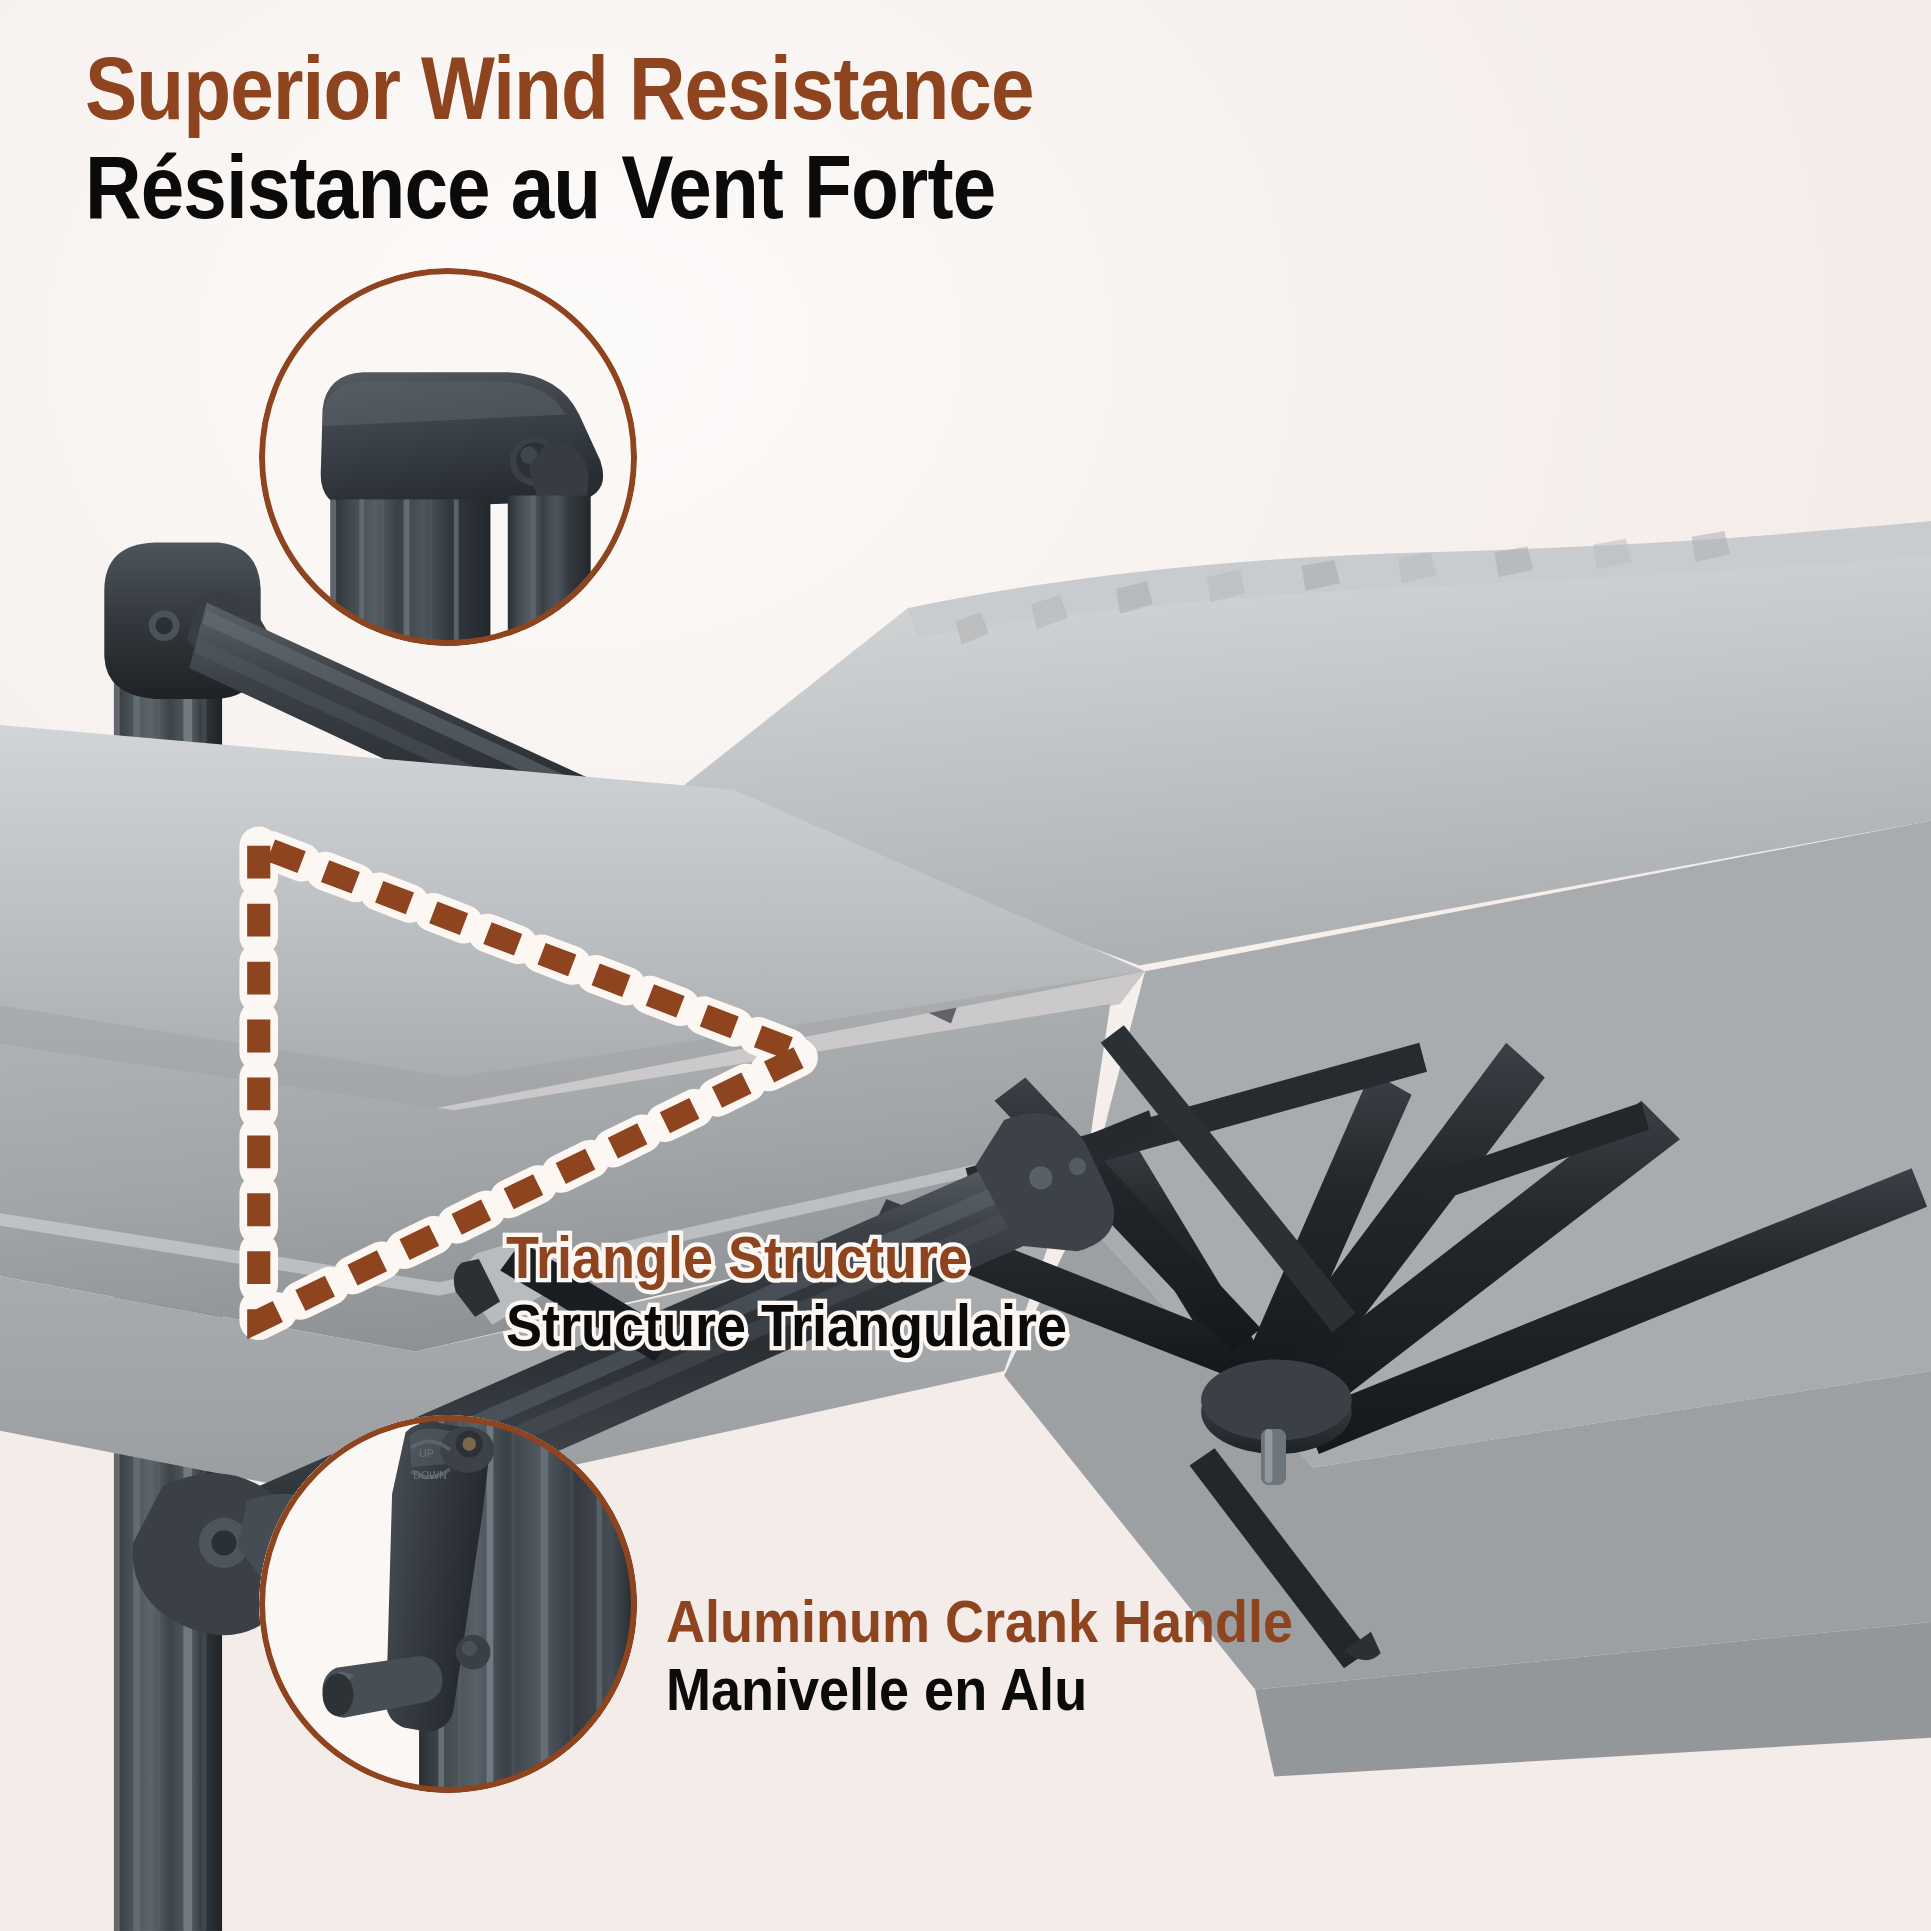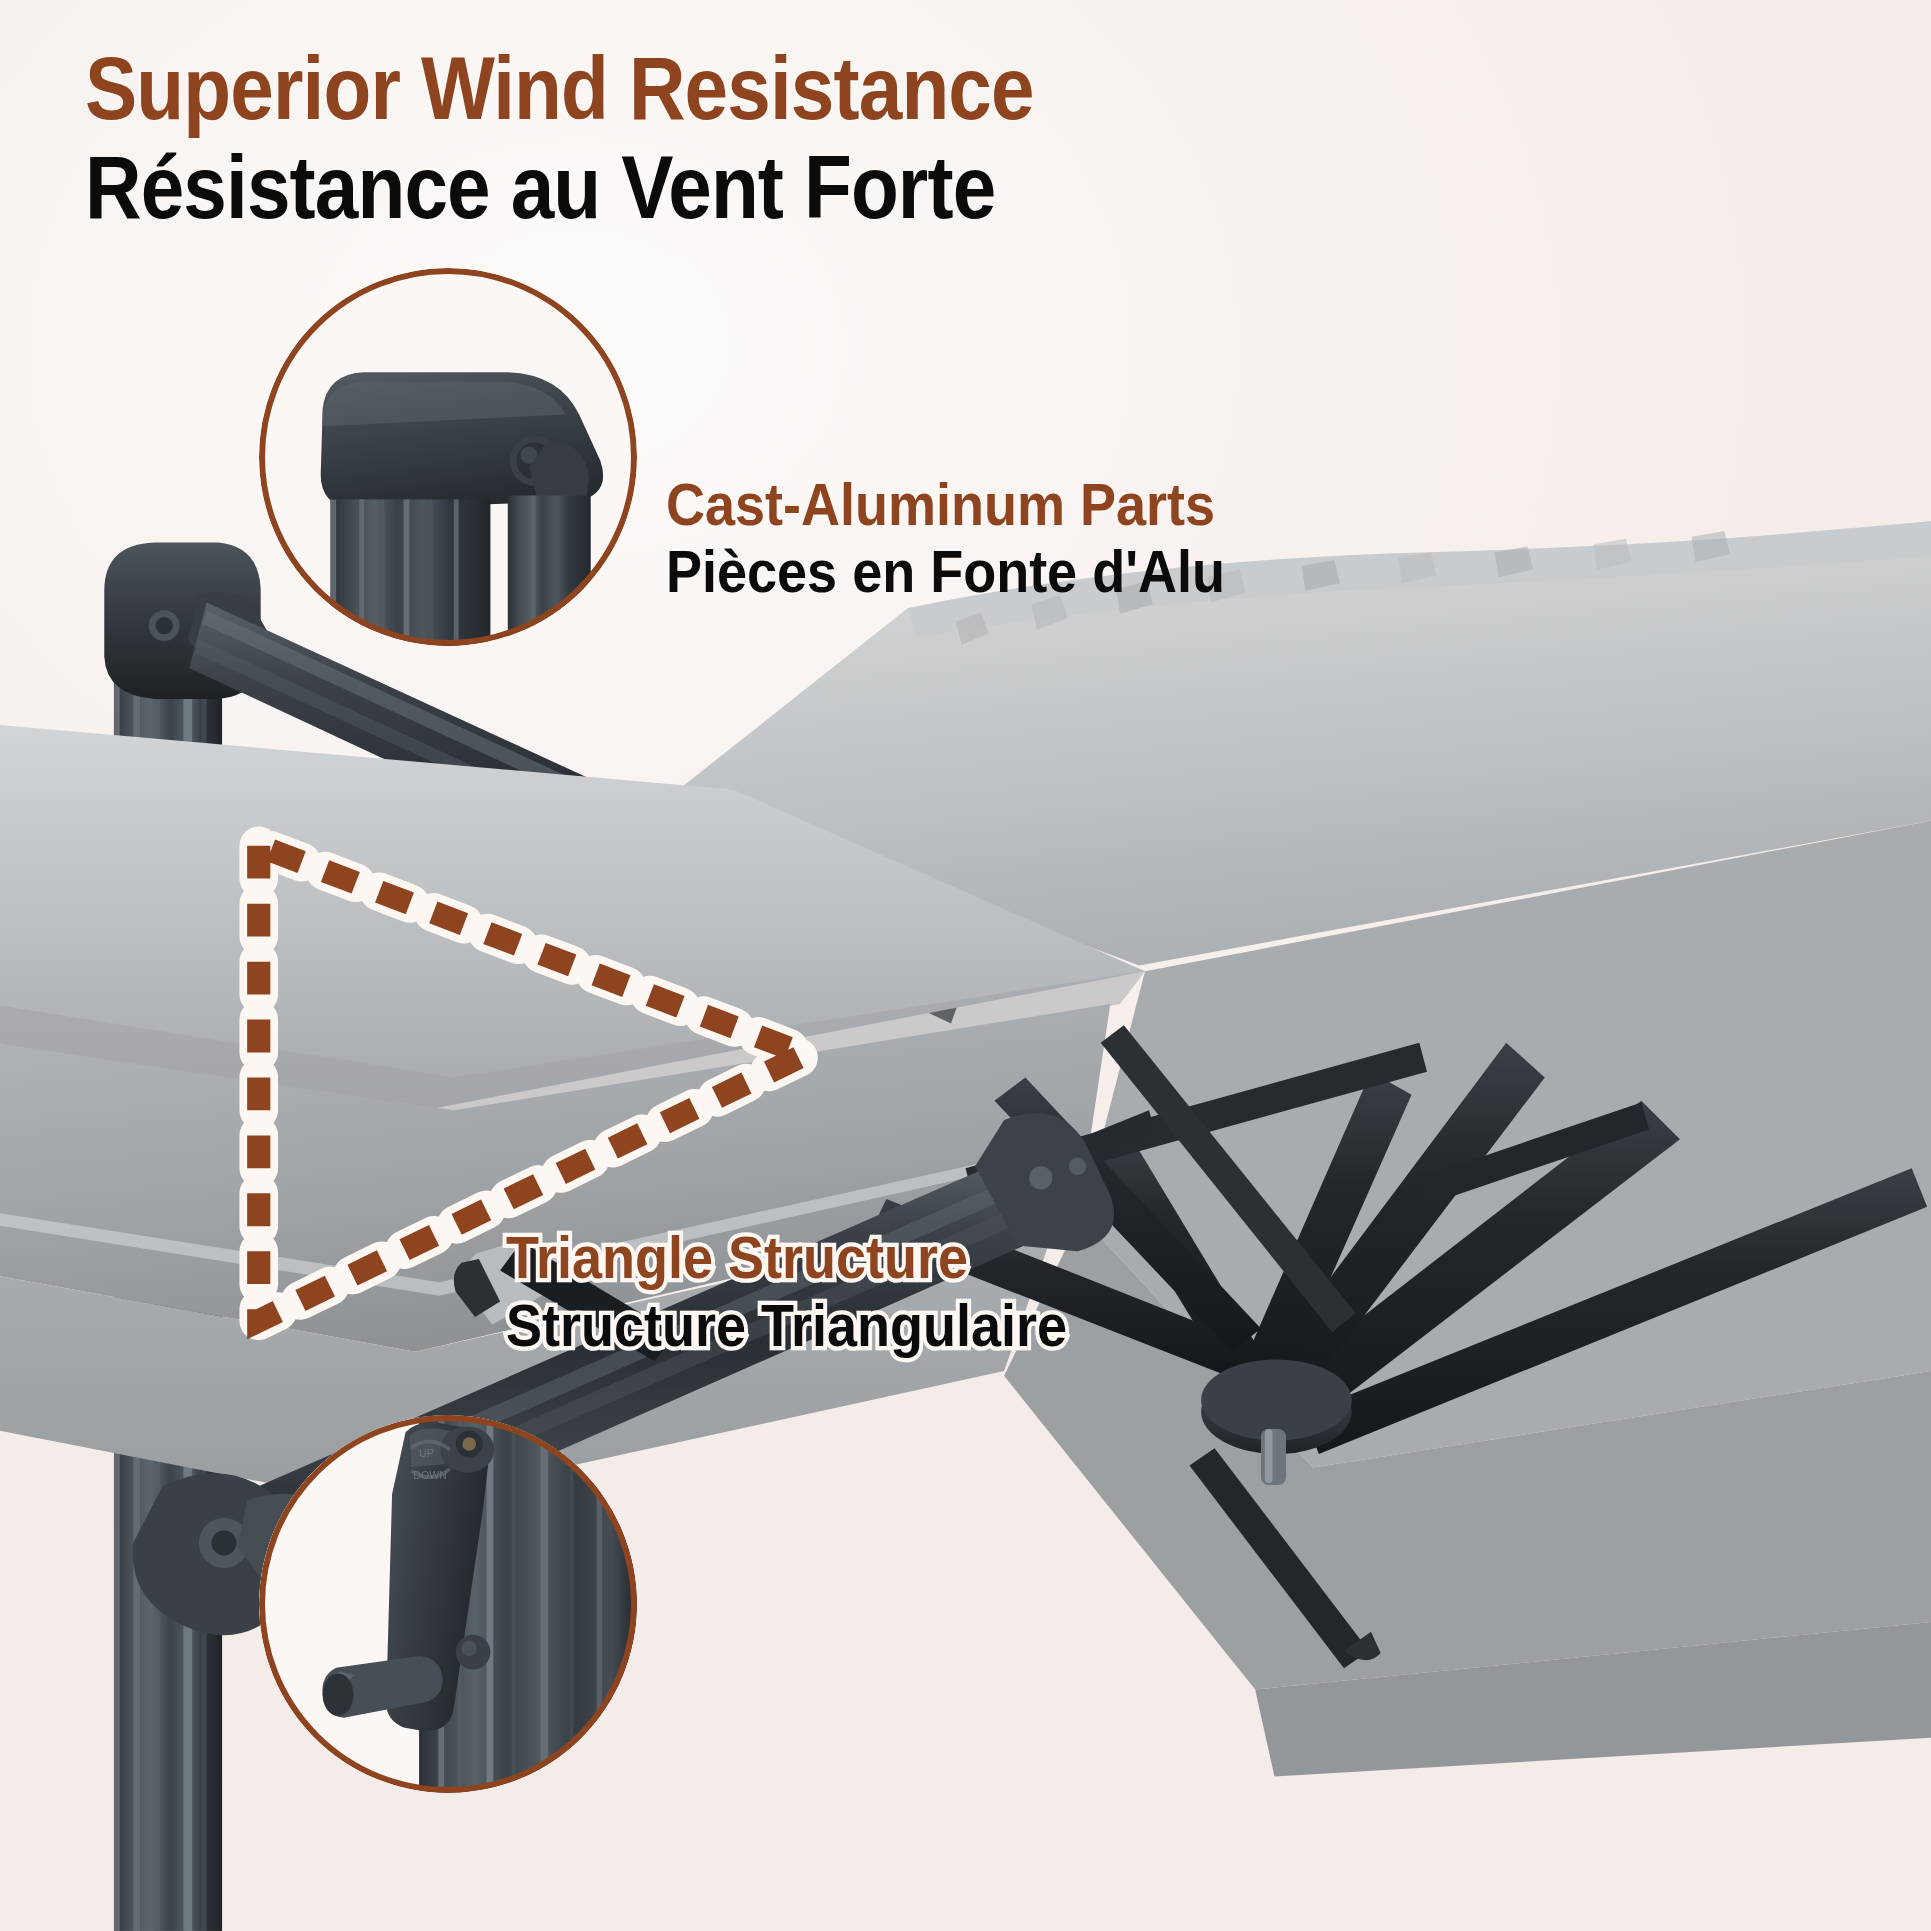--- a/index.html
+++ b/index.html
@@ -328,25 +328,25 @@
         <circle cx="222" cy="246" r="18" fill="#3a4046"></circle>
         <circle cx="218" cy="242" r="8" fill="#4e555c" opacity=".8"></circle>
       </svg>
     </div>
     <div class="ring"></div>
   </div>
 
   <div id="title-en" class="abs">Superior Wind Resistance</div>
   <div id="title-fr" class="abs">Résistance au Vent Forte</div>
 
-  <div id="cb-cast" class="abs lbl">
-    <span class="en">Cast-Aluminum Parts</span>
-    <span class="fr">Pièces en Fonte d'Alu</span>
-  </div>
 
   <div id="cb-tri" class="abs lbl">
     <span class="en">Triangle Structure</span>
     <span class="fr">Structure Triangulaire</span>
   </div>
 
+  <div id="cb-crank" class="abs lbl">
+    <span class="en">Aluminum Crank Handle</span>
+    <span class="fr">Manivelle en Alu</span>
+  </div>
 
 </div>
 
 
 </body></html>

